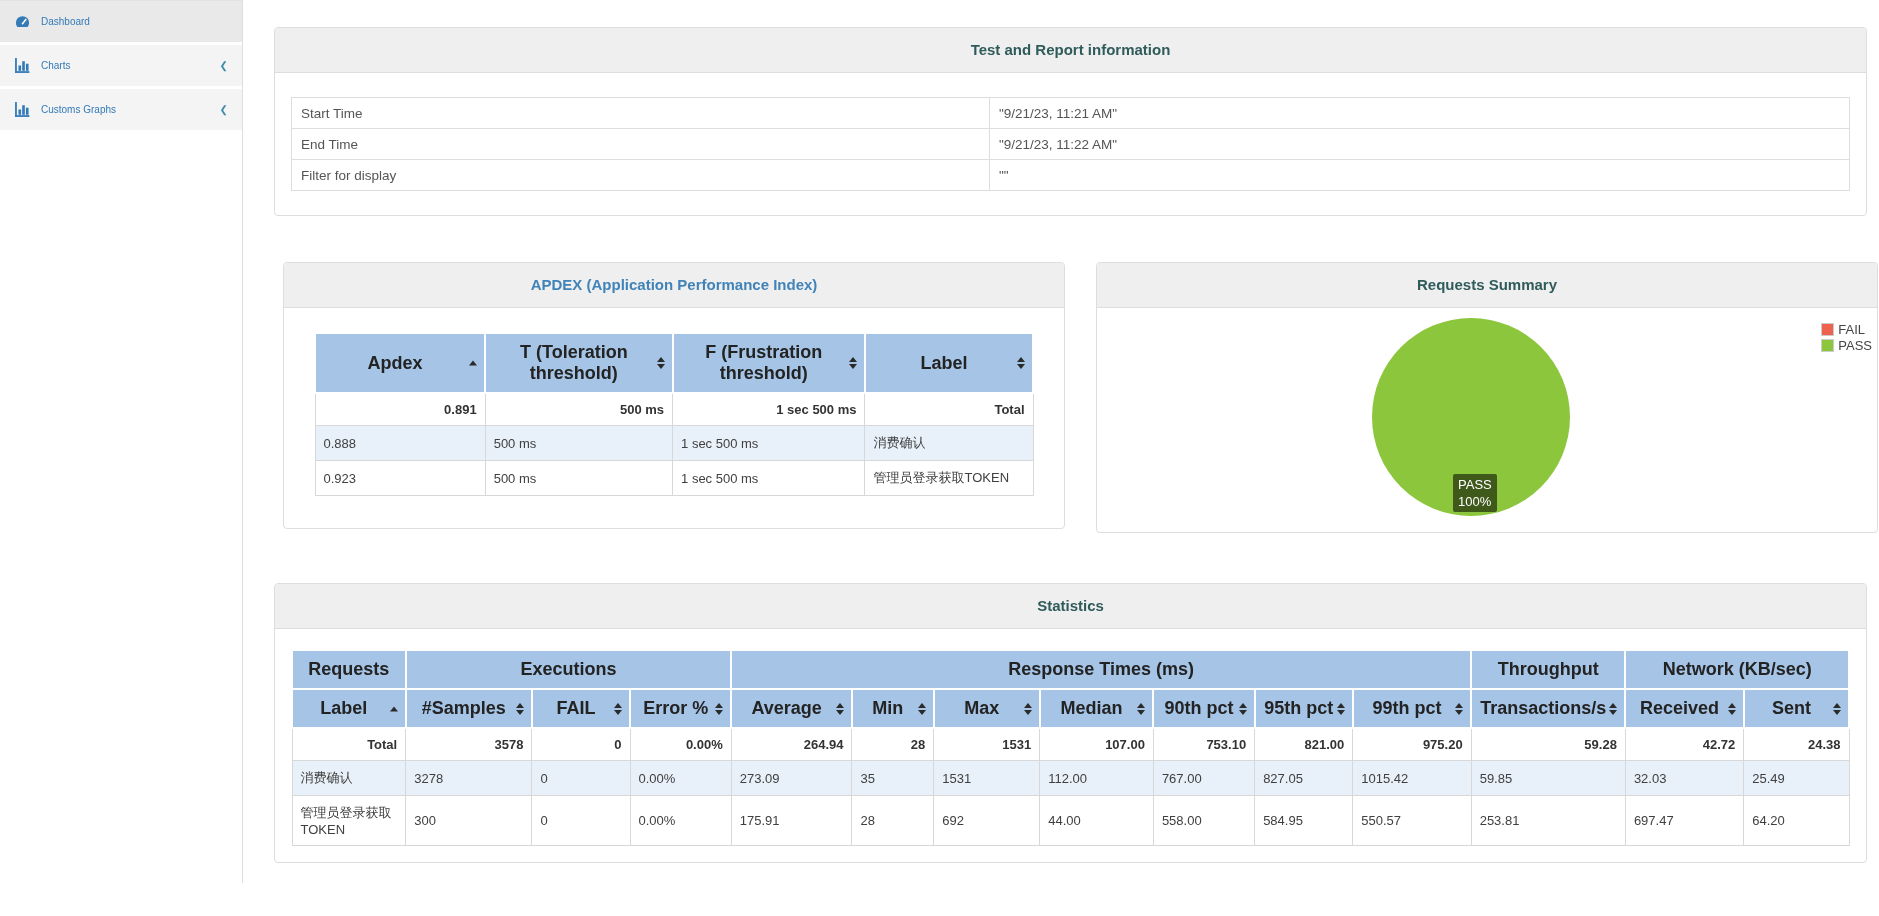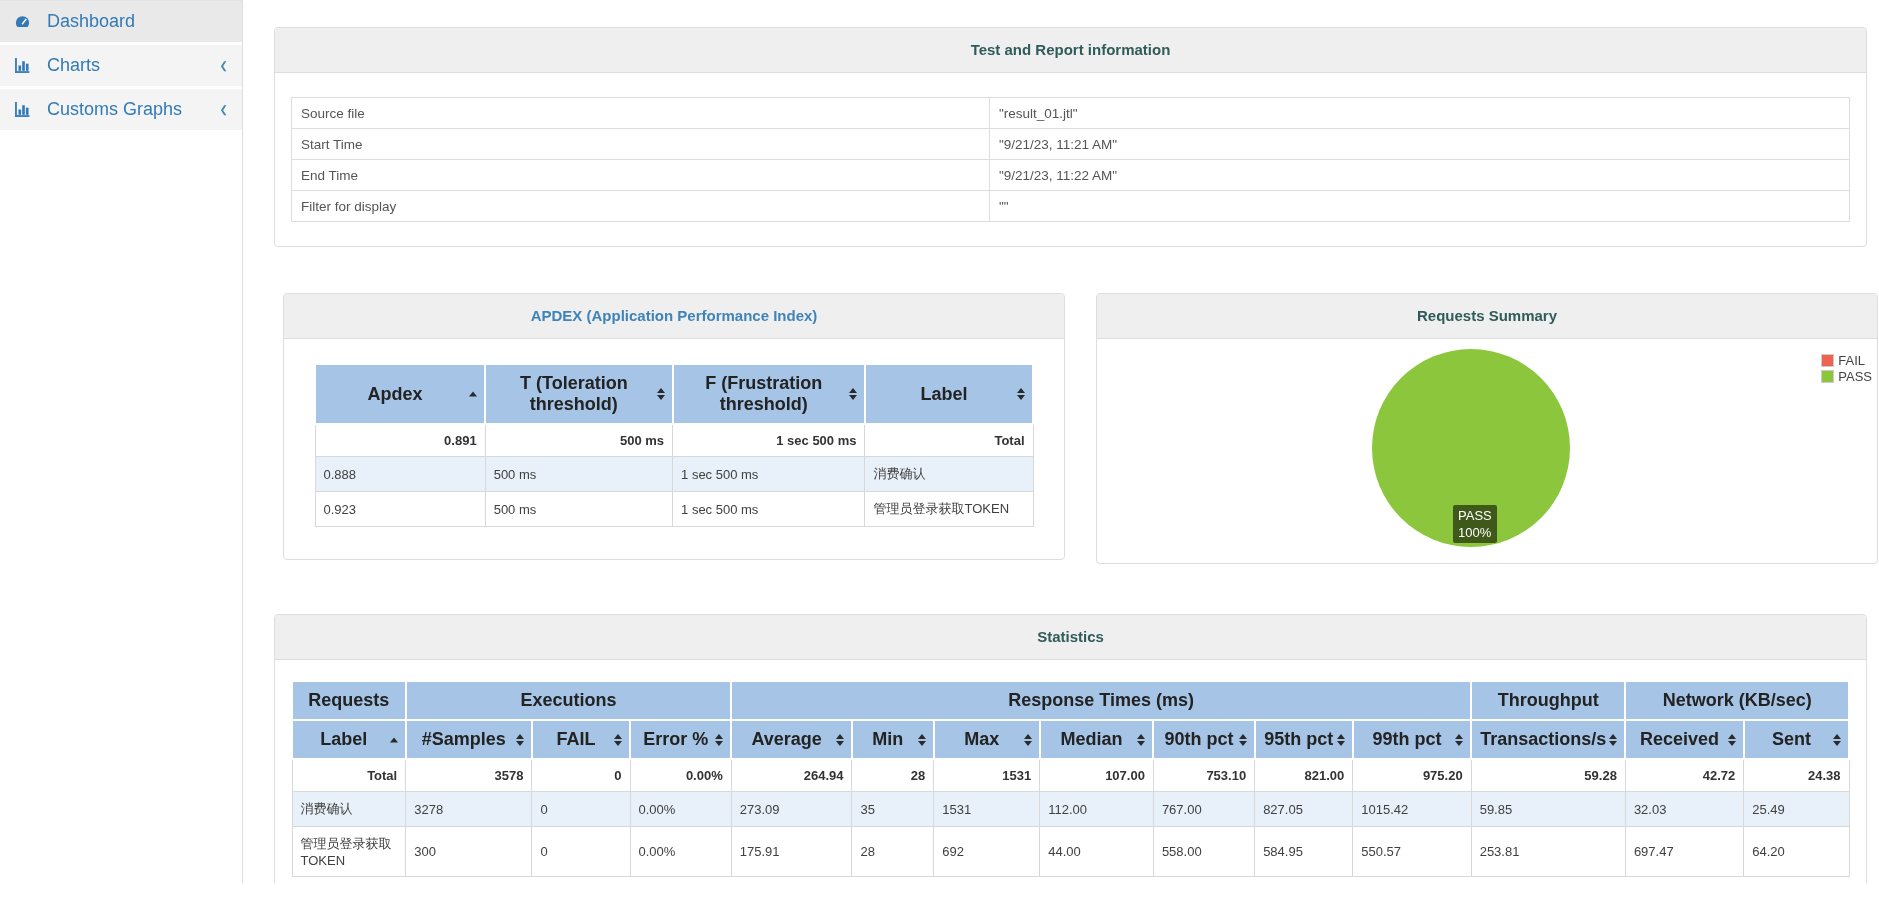--- a/index.html
+++ b/index.html
@@ -12,21 +12,21 @@
   .topbar .app-title { font-size:18px; color:#6e6e6e; letter-spacing:.2px; }
 
   
   .layout { display:flex; height:883px; }
   .sidebar { width:243px; min-width:243px; border-right:1px solid #ddd;
              border-top:1px solid #e2e2e2; background:#fff; }
   .side-item { height:41px; display:flex; align-items:center; padding:0 14px;
                background:#f4f4f4; margin-bottom:3px; cursor:pointer; }
   .side-item.active { background:#e9e9e9; }
   .side-item .icn { width:17px; height:17px; display:inline-flex; }
-  .side-label { margin-left:16px; font-size:18px; color:#337ab7; }
+  .side-label { margin-left:10px; font-size:10px; color:#337ab7; }
   .side-chevron { margin-left:auto; font-size:10px; color:#3e8cab; }
 
   .content { flex:1; padding:27px 12px 0 31px; overflow:hidden; }
 
   
   .panel { background:#fff; border:1px solid #ddd; border-radius:4px; }
   .panel-heading { background:#efefef; border-bottom:1px solid #ddd;
                    border-radius:4px 4px 0 0; padding:13px 10px; text-align:center; }
   .panel-title { font-size:15px; font-weight:bold; color:#305b5b; }
   .panel-title.blue { color:#3f83b8; }
@@ -124,24 +124,20 @@
 
     <main class="content">
 
       <section class="panel panel-info">
         <div class="panel-heading">
           <span class="panel-title">Test and Report information</span>
         </div>
         <div class="panel-body">
           <table class="info-table">
             <tbody>
-              <tr>
-                <td class="info-label">Source file</td>
-                <td class="info-value">"result_01.jtl"</td>
-              </tr>
               <tr>
                 <td class="info-label">Start Time</td>
                 <td class="info-value">"9/21/23, 11:21 AM"</td>
               </tr>
               <tr>
                 <td class="info-label">End Time</td>
                 <td class="info-value">"9/21/23, 11:22 AM"</td>
               </tr>
               <tr>
                 <td class="info-label">Filter for display</td>

